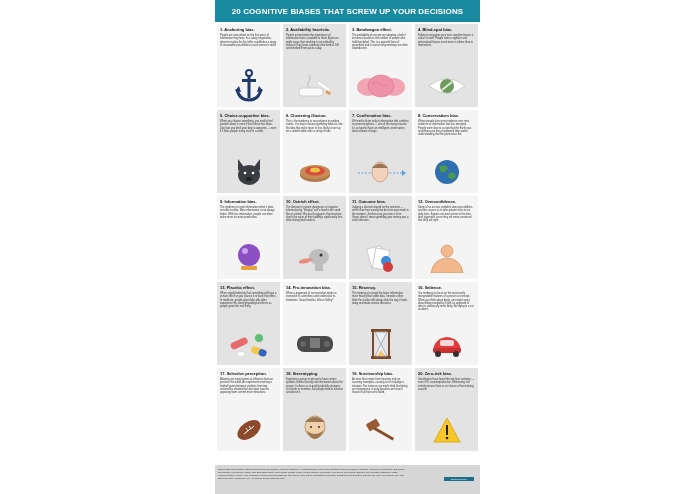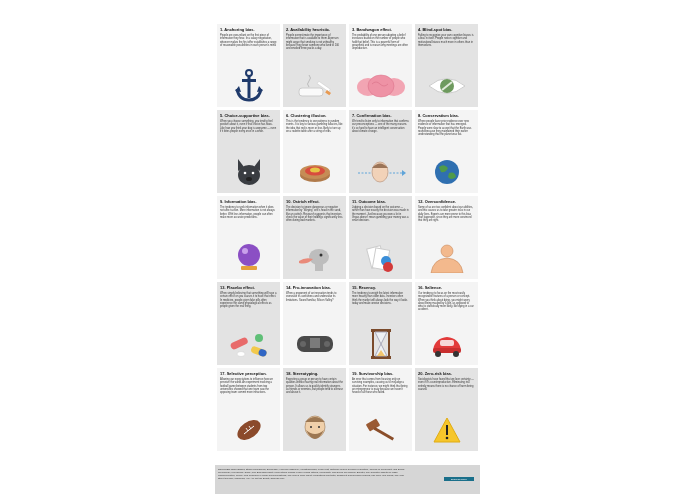--- a/index.html
+++ b/index.html
@@ -15,20 +15,23 @@
   .cell p{margin:0;font-size:2.6px;line-height:3.3px;color:#333;}
   .illus{position:absolute;left:0;right:0;bottom:4px;height:34px;display:flex;align-items:center;justify-content:center;}
   .footer{position:absolute;left:0;top:465px;width:265px;height:29px;background:#d6d6d6;}
   .footer p{position:absolute;left:3px;top:3px;width:190px;margin:0;font-size:2.4px;line-height:3px;color:#333;}
   .brand{position:absolute;right:6px;top:12px;width:30px;height:4px;background:#1a6f8a;color:#fff;font-size:2.2px;line-height:4px;text-align:center;}
 </style>
 </head>
 <body>
 
 <div class="poster">
+  <div class="title-bar">
+    <span>20 COGNITIVE BIASES THAT SCREW UP YOUR DECISIONS</span>
+  </div>
 
   <div class="grid">
 
     <div class="cell light">
       <h3>1. Anchoring bias.</h3>
       <p>People are over-reliant on the first piece of information they hear. In a salary negotiation, whoever makes the first offer establishes a range of reasonable possibilities in each person's mind.</p>
       <div class="illus">
         <svg width="30" height="34" viewBox="0 0 30 34">
             <circle cx="15" cy="4" r="3" fill="none" stroke="#1f3a6b" stroke-width="2"></circle>
             <rect x="13.5" y="7" width="3" height="22" fill="#1f3a6b"></rect>

